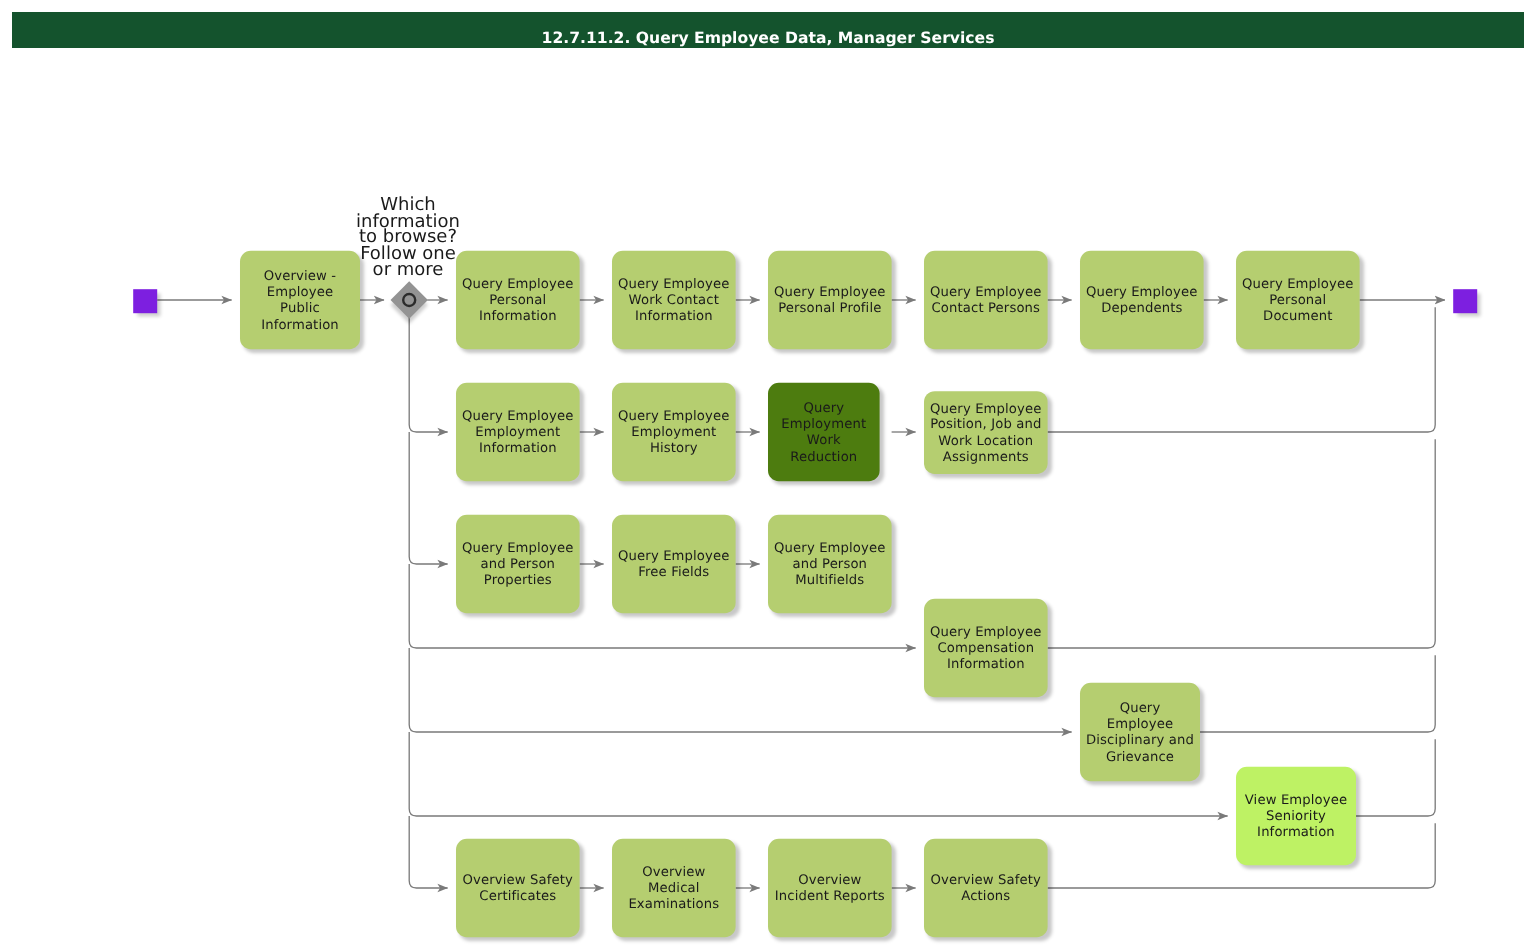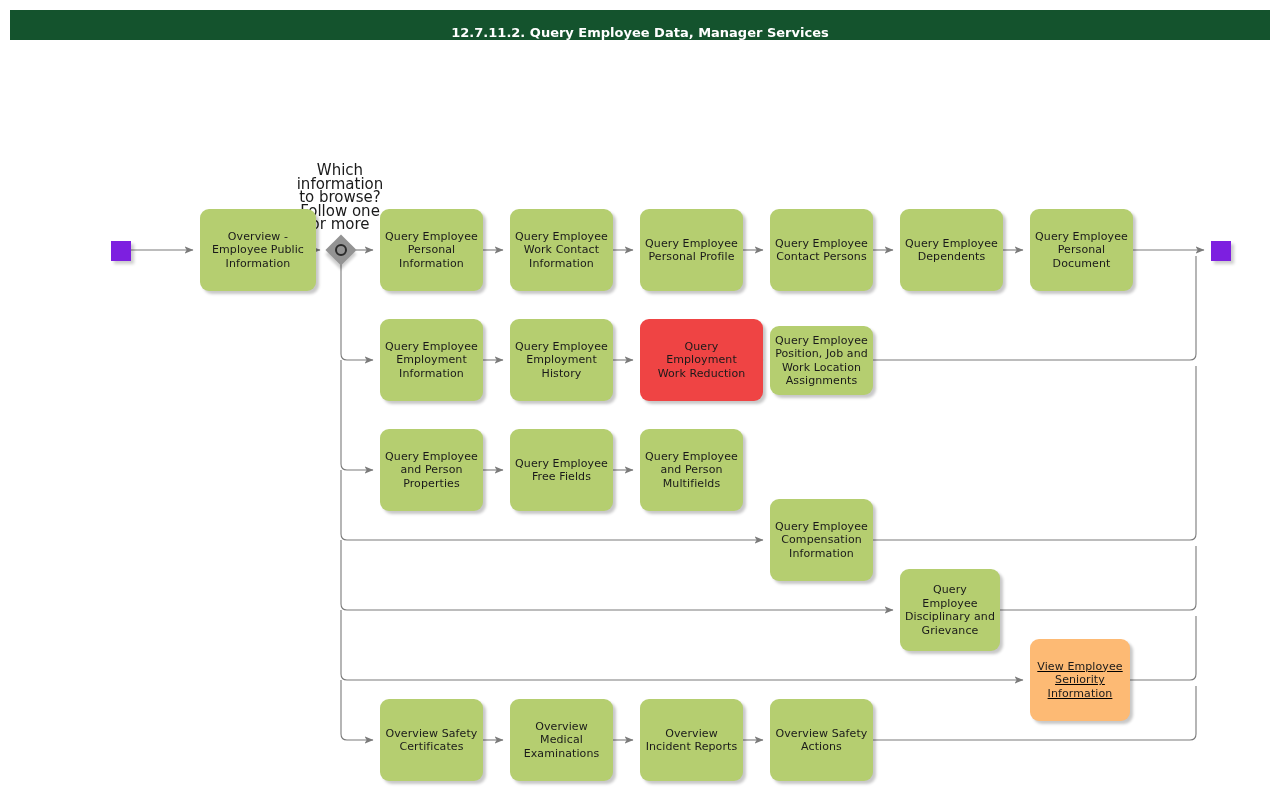--- a/index.html
+++ b/index.html
@@ -165,21 +165,21 @@
     <div class="ring" style="background: rgb(147, 147, 147);"></div>
   </div>
 
   <div class="gw-caption" id="gw-cap" style="left: 291px; top: 164px; width: 98px; color: rgb(26, 26, 26);">Which
 information
 to browse?
 Follow one
 or more</div>
 
   <div id="node-layer">
-      <div class="node" style="left: 200px; top: 209px; width: 116px; height: 82px; background: rgb(181, 206, 112);">
+      <div class="node" style="left: 200px; top: 209px; width: 100px; height: 82px; background: rgb(181, 206, 112);">
         <span class="label" style="color: rgb(26, 26, 26);">Overview -
 Employee Public
 Information</span>
       </div>
       <div class="node" style="left: 380px; top: 209px; width: 103px; height: 82px; background: rgb(181, 206, 112);">
         <span class="label" style="color: rgb(26, 26, 26);">Query Employee
 Personal
 Information</span>
       </div>
       <div class="node" style="left: 510px; top: 209px; width: 103px; height: 82px; background: rgb(181, 206, 112);">
@@ -207,21 +207,21 @@
       <div class="node" style="left: 380px; top: 319px; width: 103px; height: 82px; background: rgb(181, 206, 112);">
         <span class="label" style="color: rgb(26, 26, 26);">Query Employee
 Employment
 Information</span>
       </div>
       <div class="node" style="left: 510px; top: 319px; width: 103px; height: 82px; background: rgb(181, 206, 112);">
         <span class="label" style="color: rgb(26, 26, 26);">Query Employee
 Employment
 History</span>
       </div>
-      <div class="node" style="left: 640px; top: 319px; width: 123px; height: 82px; background: #ef4444;">
+      <div class="node" style="left: 640px; top: 319px; width: 93px; height: 82px; background: #4d7c0f;">
         <span class="label" style="color: rgb(26, 26, 26);">Query
 Employment
 Work Reduction</span>
       </div>
       <div class="node" style="left: 770px; top: 326px; width: 103px; height: 69px; background: rgb(181, 206, 112);">
         <span class="label" style="color: rgb(26, 26, 26);">Query Employee
 Position, Job and
 Work Location
 Assignments</span>
       </div>
@@ -242,21 +242,21 @@
       <div class="node" style="left: 770px; top: 499px; width: 103px; height: 82px; background: rgb(181, 206, 112);">
         <span class="label" style="color: rgb(26, 26, 26);">Query Employee
 Compensation
 Information</span>
       </div>
       <div class="node" style="left: 900px; top: 569px; width: 100px; height: 82px; background: rgb(181, 206, 112);">
         <span class="label" style="color: rgb(26, 26, 26);">Query Employee
 Disciplinary and
 Grievance</span>
       </div>
-      <div class="node" style="left: 1030px; top: 639px; width: 100px; height: 82px; background: #fdba74; text-decoration: underline;">
+      <div class="node" style="left: 1030px; top: 639px; width: 100px; height: 82px; background: #bef264;">
         <span class="label" style="color: rgb(26, 26, 26);">View Employee
 Seniority
 Information</span>
       </div>
       <div class="node" style="left: 380px; top: 699px; width: 103px; height: 82px; background: rgb(181, 206, 112);">
         <span class="label" style="color: rgb(26, 26, 26);">Overview Safety
 Certificates</span>
       </div>
       <div class="node" style="left: 510px; top: 699px; width: 103px; height: 82px; background: rgb(181, 206, 112);">
         <span class="label" style="color: rgb(26, 26, 26);">Overview

